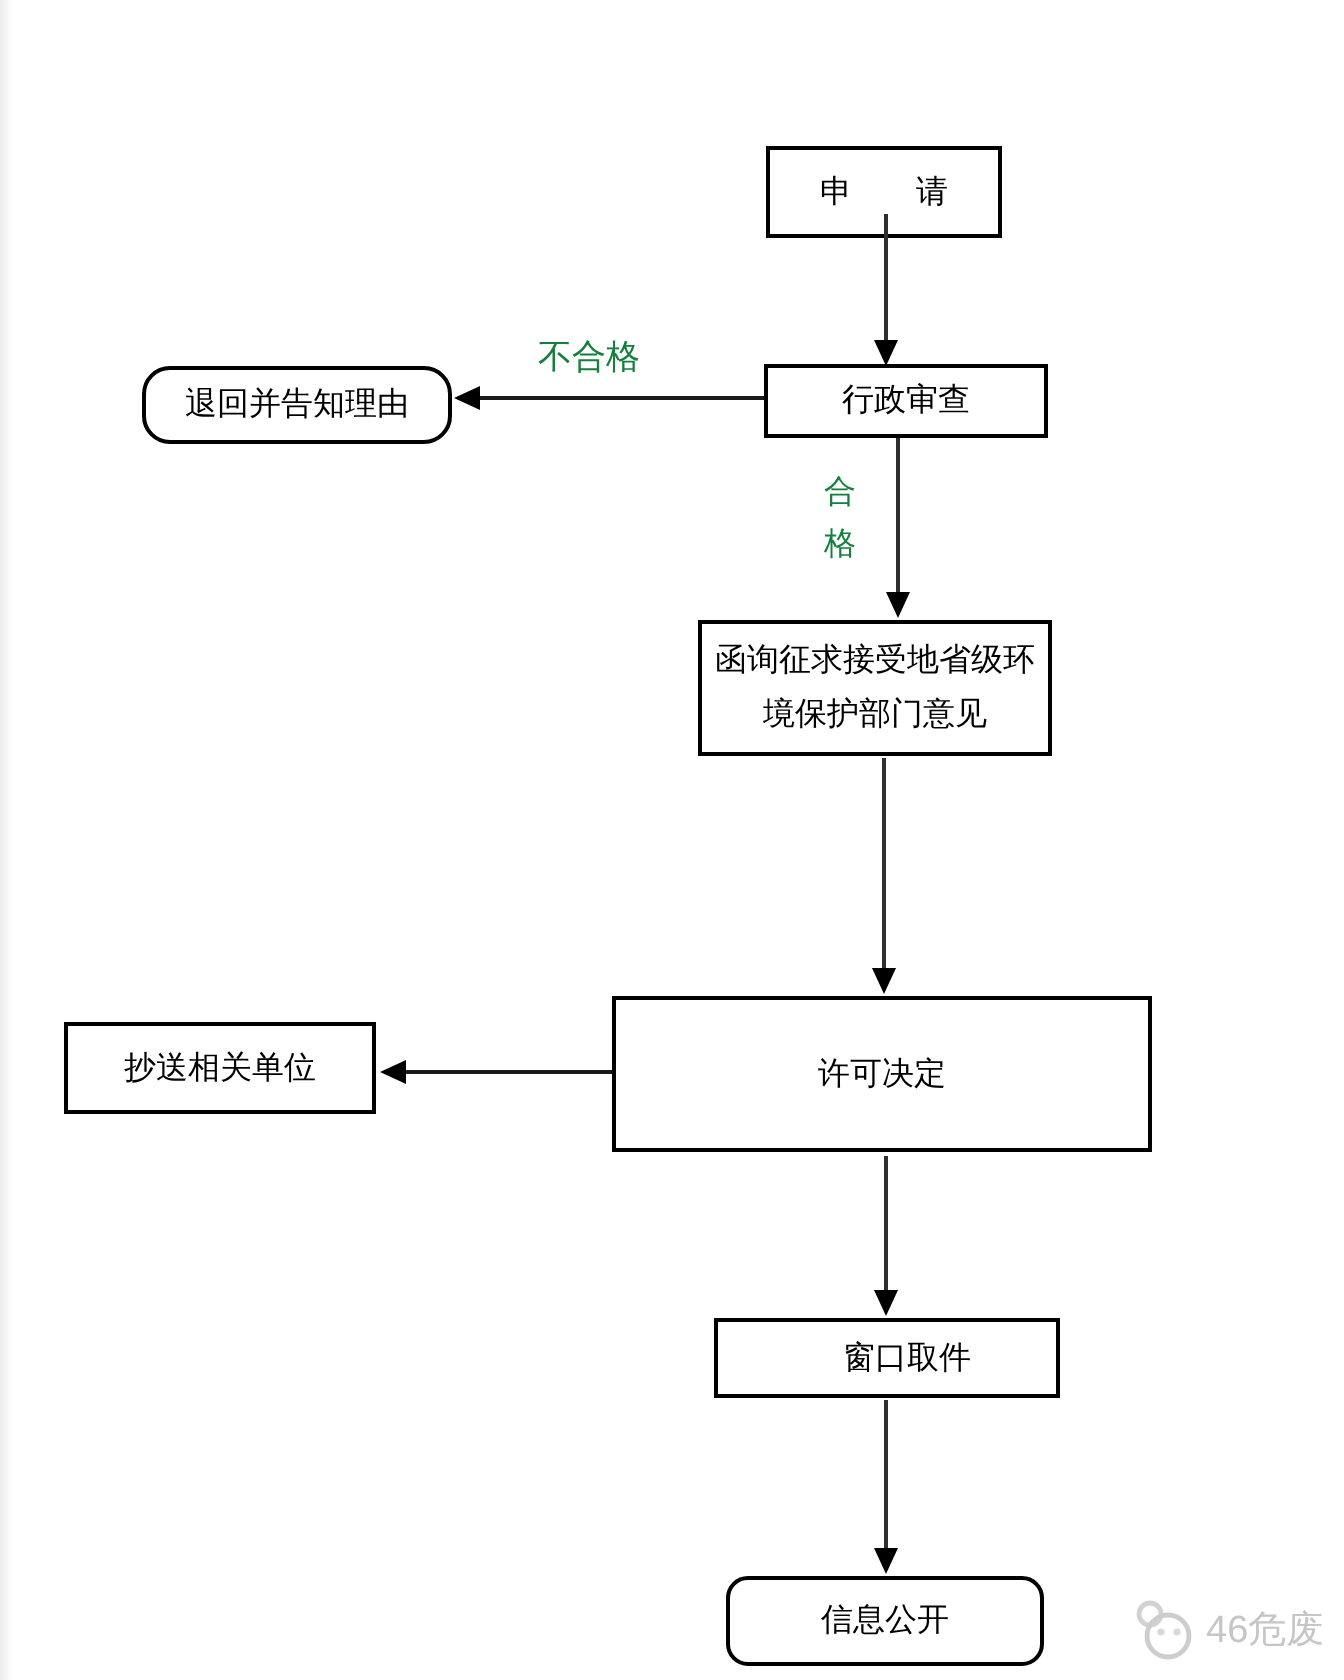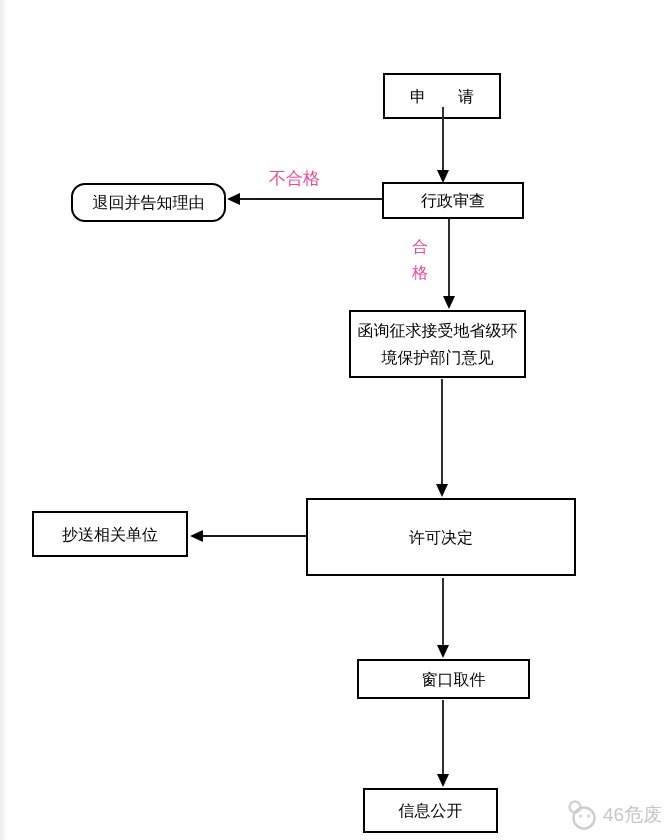--- a/index.html
+++ b/index.html
@@ -44,21 +44,21 @@
     line-height: 27px;
   }
   .preline { white-space: pre-line; }
   .n-apply    { left: 383px; top: 60px;  width: 118px; height: 46px; margin-top: 13px; }
   .n-review   { left: 382px; top: 182px; width: 142px; height: 37px; }
   .n-return   { left: 71px;  top: 183px; width: 155px; height: 39px; border-radius: 14px; }
   .n-consult  { left: 349px; top: 310px; width: 177px; height: 68px; }
   .n-decision { left: 306px; top: 498px; width: 270px; height: 78px; }
   .n-copy     { left: 32px;  top: 511px; width: 156px; height: 46px; }
   .n-pickup   { left: 357px; top: 659px; width: 173px; height: 40px; padding-left: 20px; }
-  .n-publish  { left: 363px; top: 788px; width: 135px; height: 45px; }
+  .n-publish  { left: 363px; top: 788px; width: 159px; height: 45px; border-radius: 11px; }
 
   .vline {
     position: absolute;
     width: 2px;
     background: #2f2f2f;
   }
   .hline {
     position: absolute;
     height: 2px;
     background: #1a1a1a;
@@ -89,21 +89,21 @@
   .a5-head { left: 190px; top: 530px; }
   .a6-line { left: 442px; top: 578px; height: 68px; }
   .a6-head { left: 437px; top: 645px; }
   .a7-line { left: 442px; top: 700px; height: 75px; }
   .a7-head { left: 437px; top: 774px; }
 
   .edge-label {
     position: absolute;
     font-size: 17px;
     line-height: 19px;
-    color: #ec4899;
+    color: #15803d;
   }
   .lbl-unqualified { left: 269px; top: 169px; }
   .lbl-qualified {
     left: 406px; top: 234px;
     width: 28px;
     text-align: center;
     font-size: 16px;
     line-height: 26px;
   }
 

